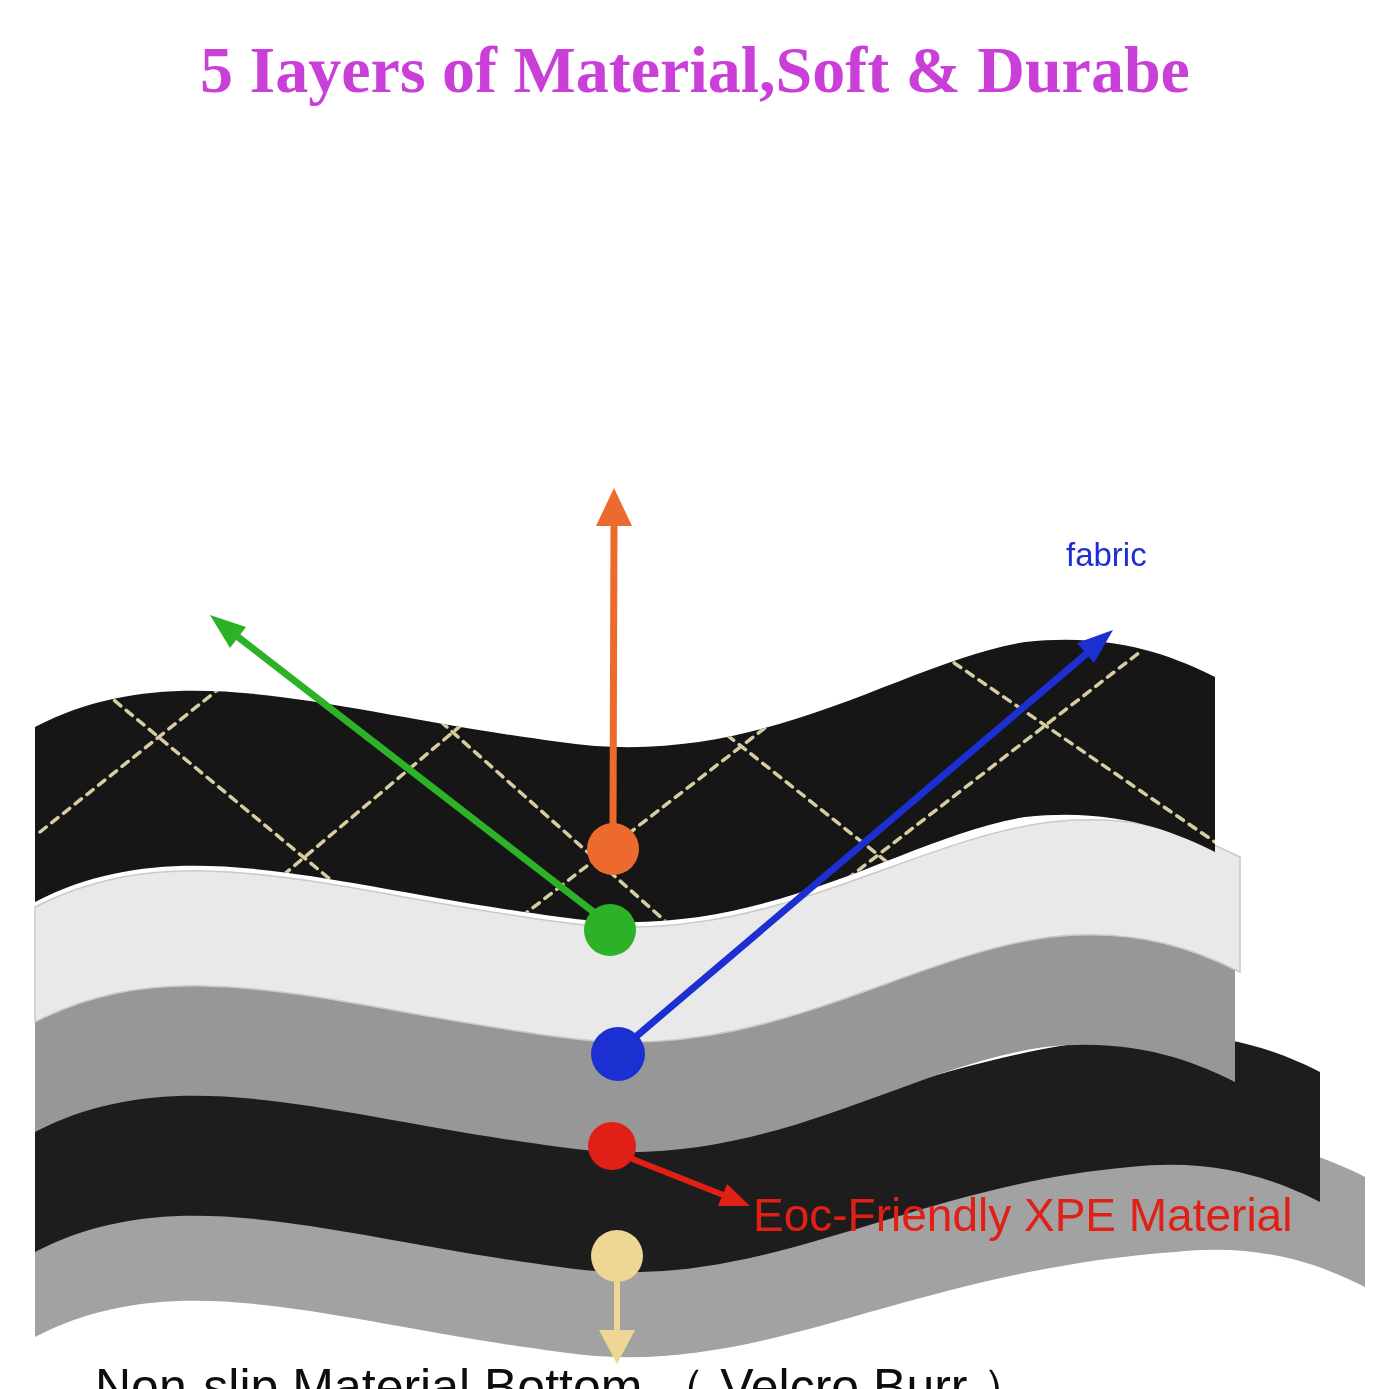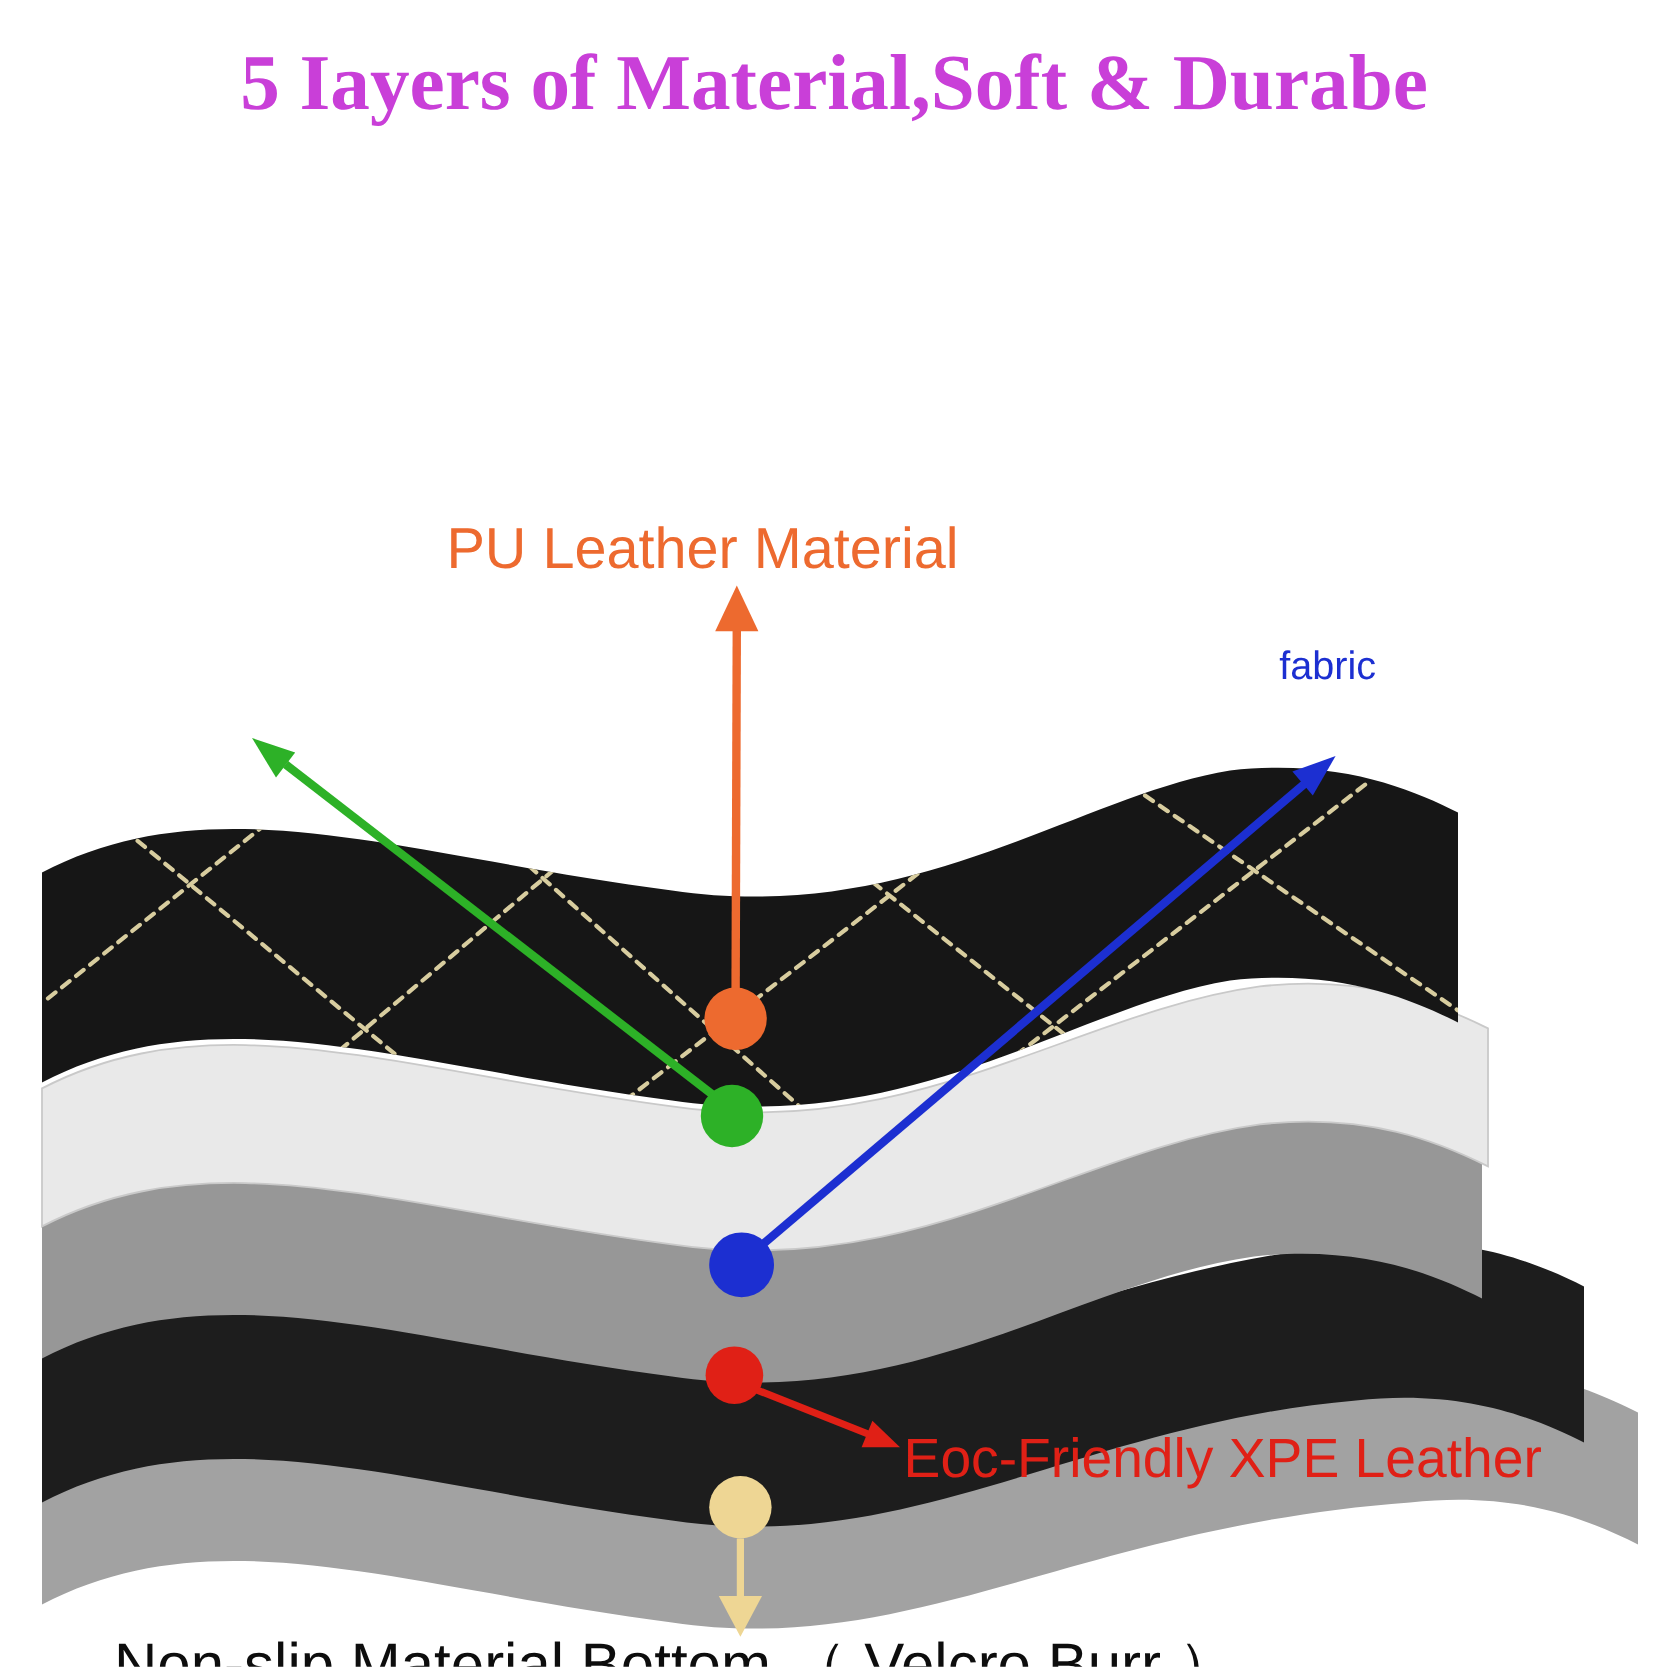--- a/index.html
+++ b/index.html
@@ -80,22 +80,21 @@
     <line x1="617" y1="1250" x2="617" y2="1300" stroke-width="6" stroke="#eed694"></line>
     <polygon points="617,1332 599,1298 635,1298" fill="#eed694"></polygon>
 
     <circle cx="613" cy="817" r="26" fill="#ed6a2f"></circle>
     <circle cx="610" cy="898" r="26" fill="#2db127"></circle>
     <circle cx="618" cy="1022" r="27" fill="#1c2fd1"></circle>
     <circle cx="612" cy="1114" r="24" fill="#e02016"></circle>
     <circle cx="617" cy="1224" r="26" fill="#eed694"></circle>
   </svg>
 
-  <div class="label label-pu">PU Leather Material</div>
 
 
   <div class="label label-fabric">fabric</div>
 
-  <div class="label label-xpe">Eoc-Friendly XPE Leather</div>
+  <div class="label label-xpe">Eoc-Friendly XPE Material</div>
 
   <div class="label label-nonslip">Non-slip Material Bottom （ Velcro Burr ）</div>
 
 </div>
 
 </body></html>

